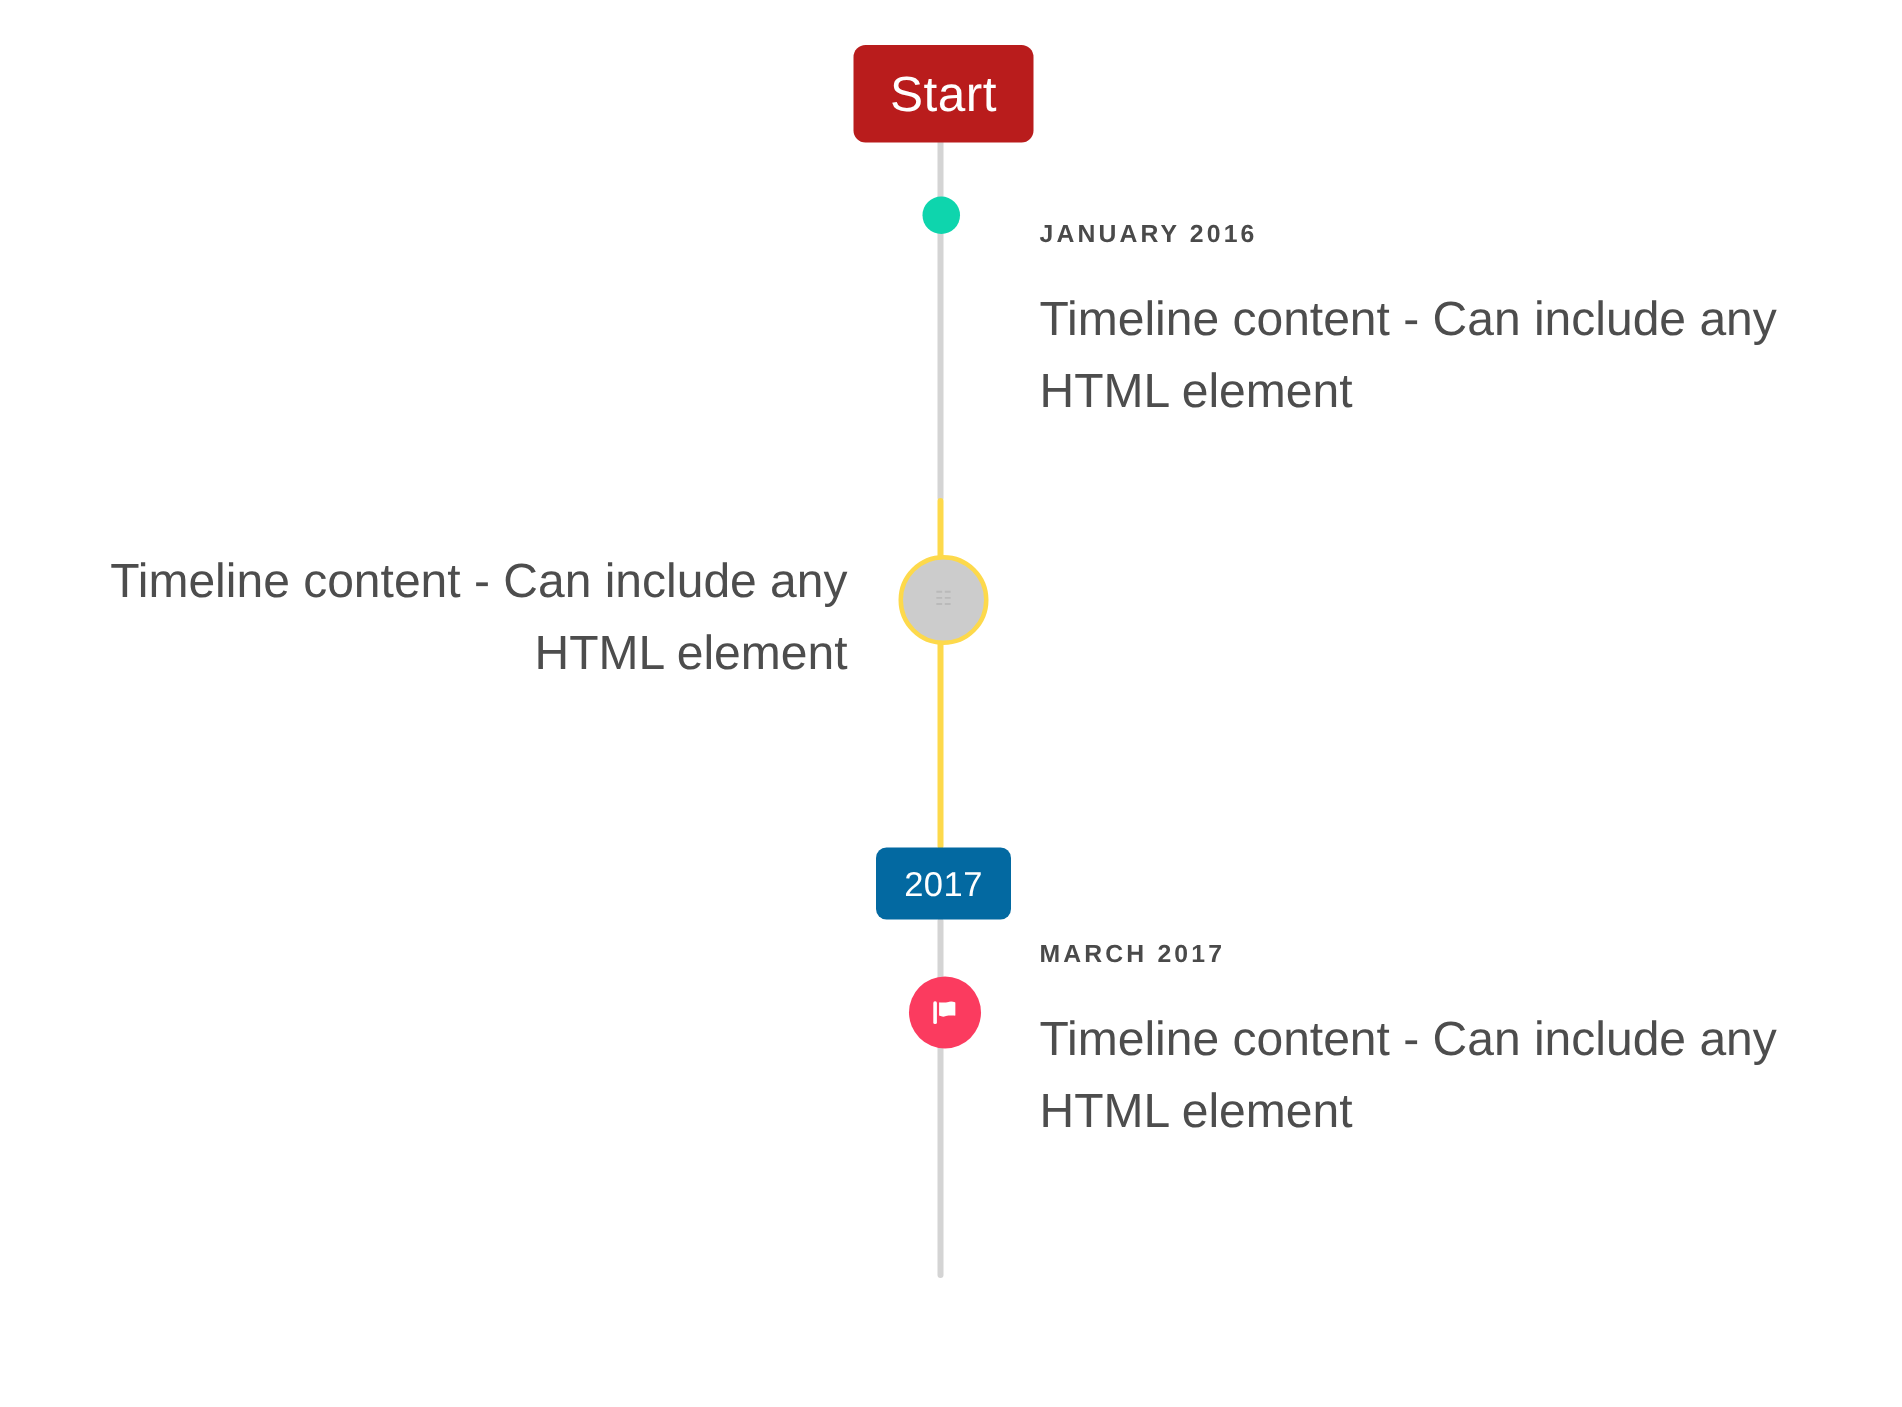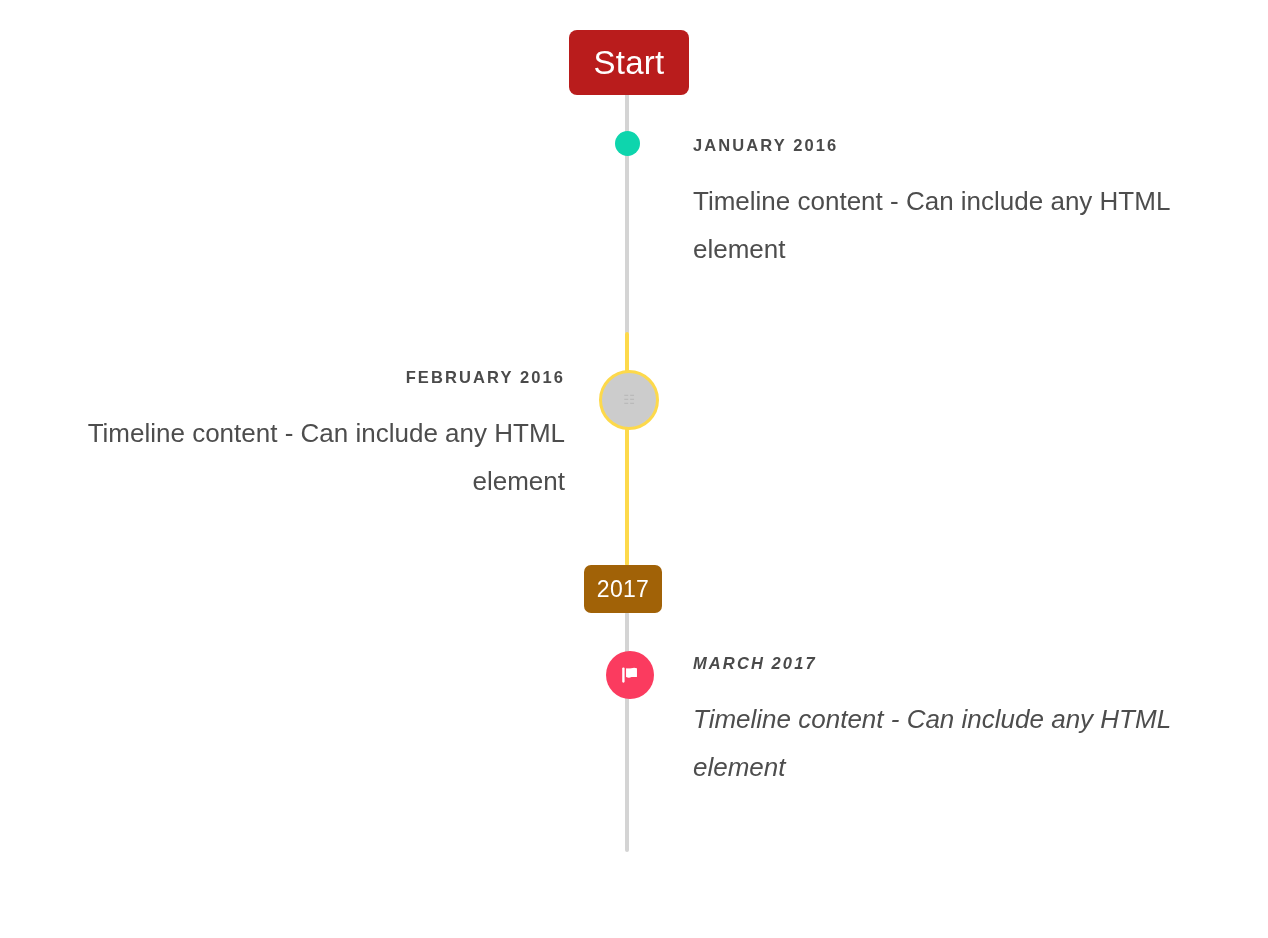--- a/index.html
+++ b/index.html
@@ -48,24 +48,24 @@
     box-sizing: border-box;
   }
   .cap-start { top: 30px; }
   .cap-end   { top: 848px; }
 
   
   .year-badge {
     position: absolute;
     left: 584px;
     top: 565px;
-    width: 78px;
+    width: 90px;
     height: 48px;
     border-radius: 7px;
-    background: #a16207;
+    background: #0369a1;
     color: #ffffff;
     font-size: 23px;
     line-height: 48px;
     text-align: center;
     letter-spacing: 0.3px;
   }
 
   
   .marker {
     position: absolute;
@@ -113,32 +113,32 @@
   .marker-flag svg { display: block; }
 
   
   .entry { position: absolute; }
 
   .entry-right { left: 693px; width: 540px; text-align: left; }
   .entry-left  { left: 25px;  width: 540px; text-align: right; }
 
   .entry-jan { top: 131px; }
   .entry-feb { top: 363px; }
-  .entry-mar { top: 649px; font-style: italic; }
+  .entry-mar { top: 611px; }
 
   .entry-date {
     font-size: 16.5px;
     font-weight: bold;
     letter-spacing: 2.1px;
     color: #4a4a4a;
-    margin: 5px 0 22px 0;
+    margin: 16px 0 22px 0;
     text-transform: uppercase;
   }
   .entry-body {
-    font-size: 26px;
+    font-size: 32px;
     line-height: 48px;
     color: #4d4d4d;
     margin: 0;
     font-weight: normal;
   }
 </style>
 </head>
 <body>
 
 <div class="timeline">
@@ -152,21 +152,20 @@
   <div class="marker marker-dot"></div>
   <div class="entry entry-right entry-jan">
     <p class="entry-date">JANUARY 2016</p>
     <p class="entry-body">Timeline content - Can include any HTML element</p>
   </div>
 
   <div class="marker marker-ring">
     <span class="glyph">☷</span>
   </div>
   <div class="entry entry-left entry-feb">
-    <p class="entry-date">FEBRUARY 2016</p>
     <p class="entry-body">Timeline content - Can include any HTML element</p>
   </div>
 
   <div class="year-badge">2017</div>
 
   <div class="marker marker-flag">
     <span>
       <svg width="24" height="24" viewBox="0 0 24 24" aria-hidden="true">
         <rect x="4.2" y="4.5" width="2.4" height="15.2" rx="1.1" fill="#ffffff"></rect>
         <path d="M8.2 5.4 h10.6 v8.6 h-10.6 z" fill="#ffffff"></path>

